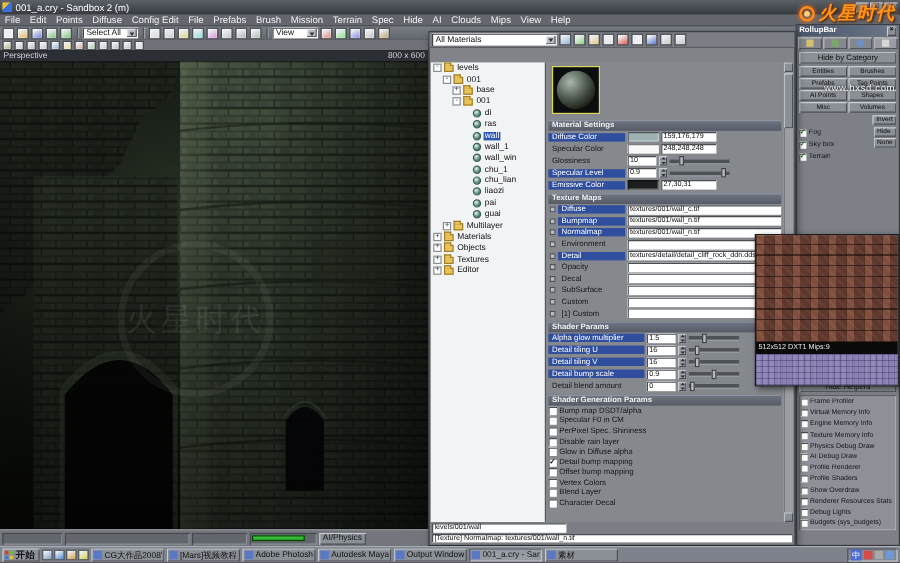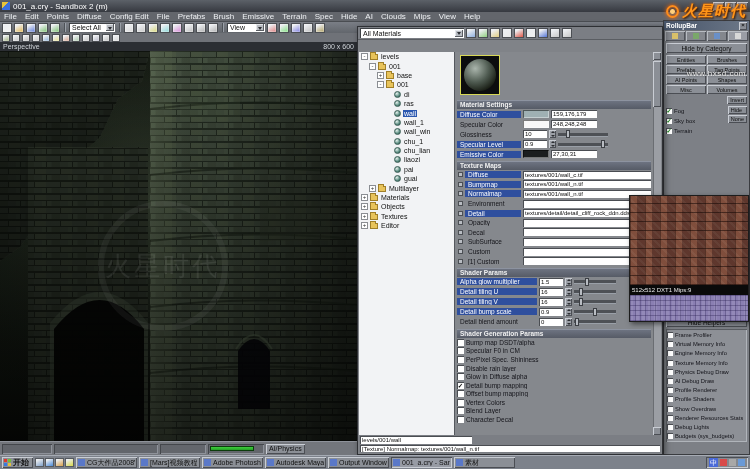--- a/index.html
+++ b/index.html
@@ -214,21 +214,21 @@
 
   <div class="menubar">
       <span class="menu-item">File</span>
       <span class="menu-item">Edit</span>
       <span class="menu-item">Points</span>
       <span class="menu-item">Diffuse</span>
       <span class="menu-item">Config Edit</span>
       <span class="menu-item">File</span>
       <span class="menu-item">Prefabs</span>
       <span class="menu-item">Brush</span>
-      <span class="menu-item">Emissive</span>
+      <span class="menu-item">Mission</span>
       <span class="menu-item">Terrain</span>
       <span class="menu-item">Spec</span>
       <span class="menu-item">Hide</span>
       <span class="menu-item">AI</span>
       <span class="menu-item">Clouds</span>
       <span class="menu-item">Mips</span>
       <span class="menu-item">View</span>
       <span class="menu-item">Help</span>
     </div>
 

